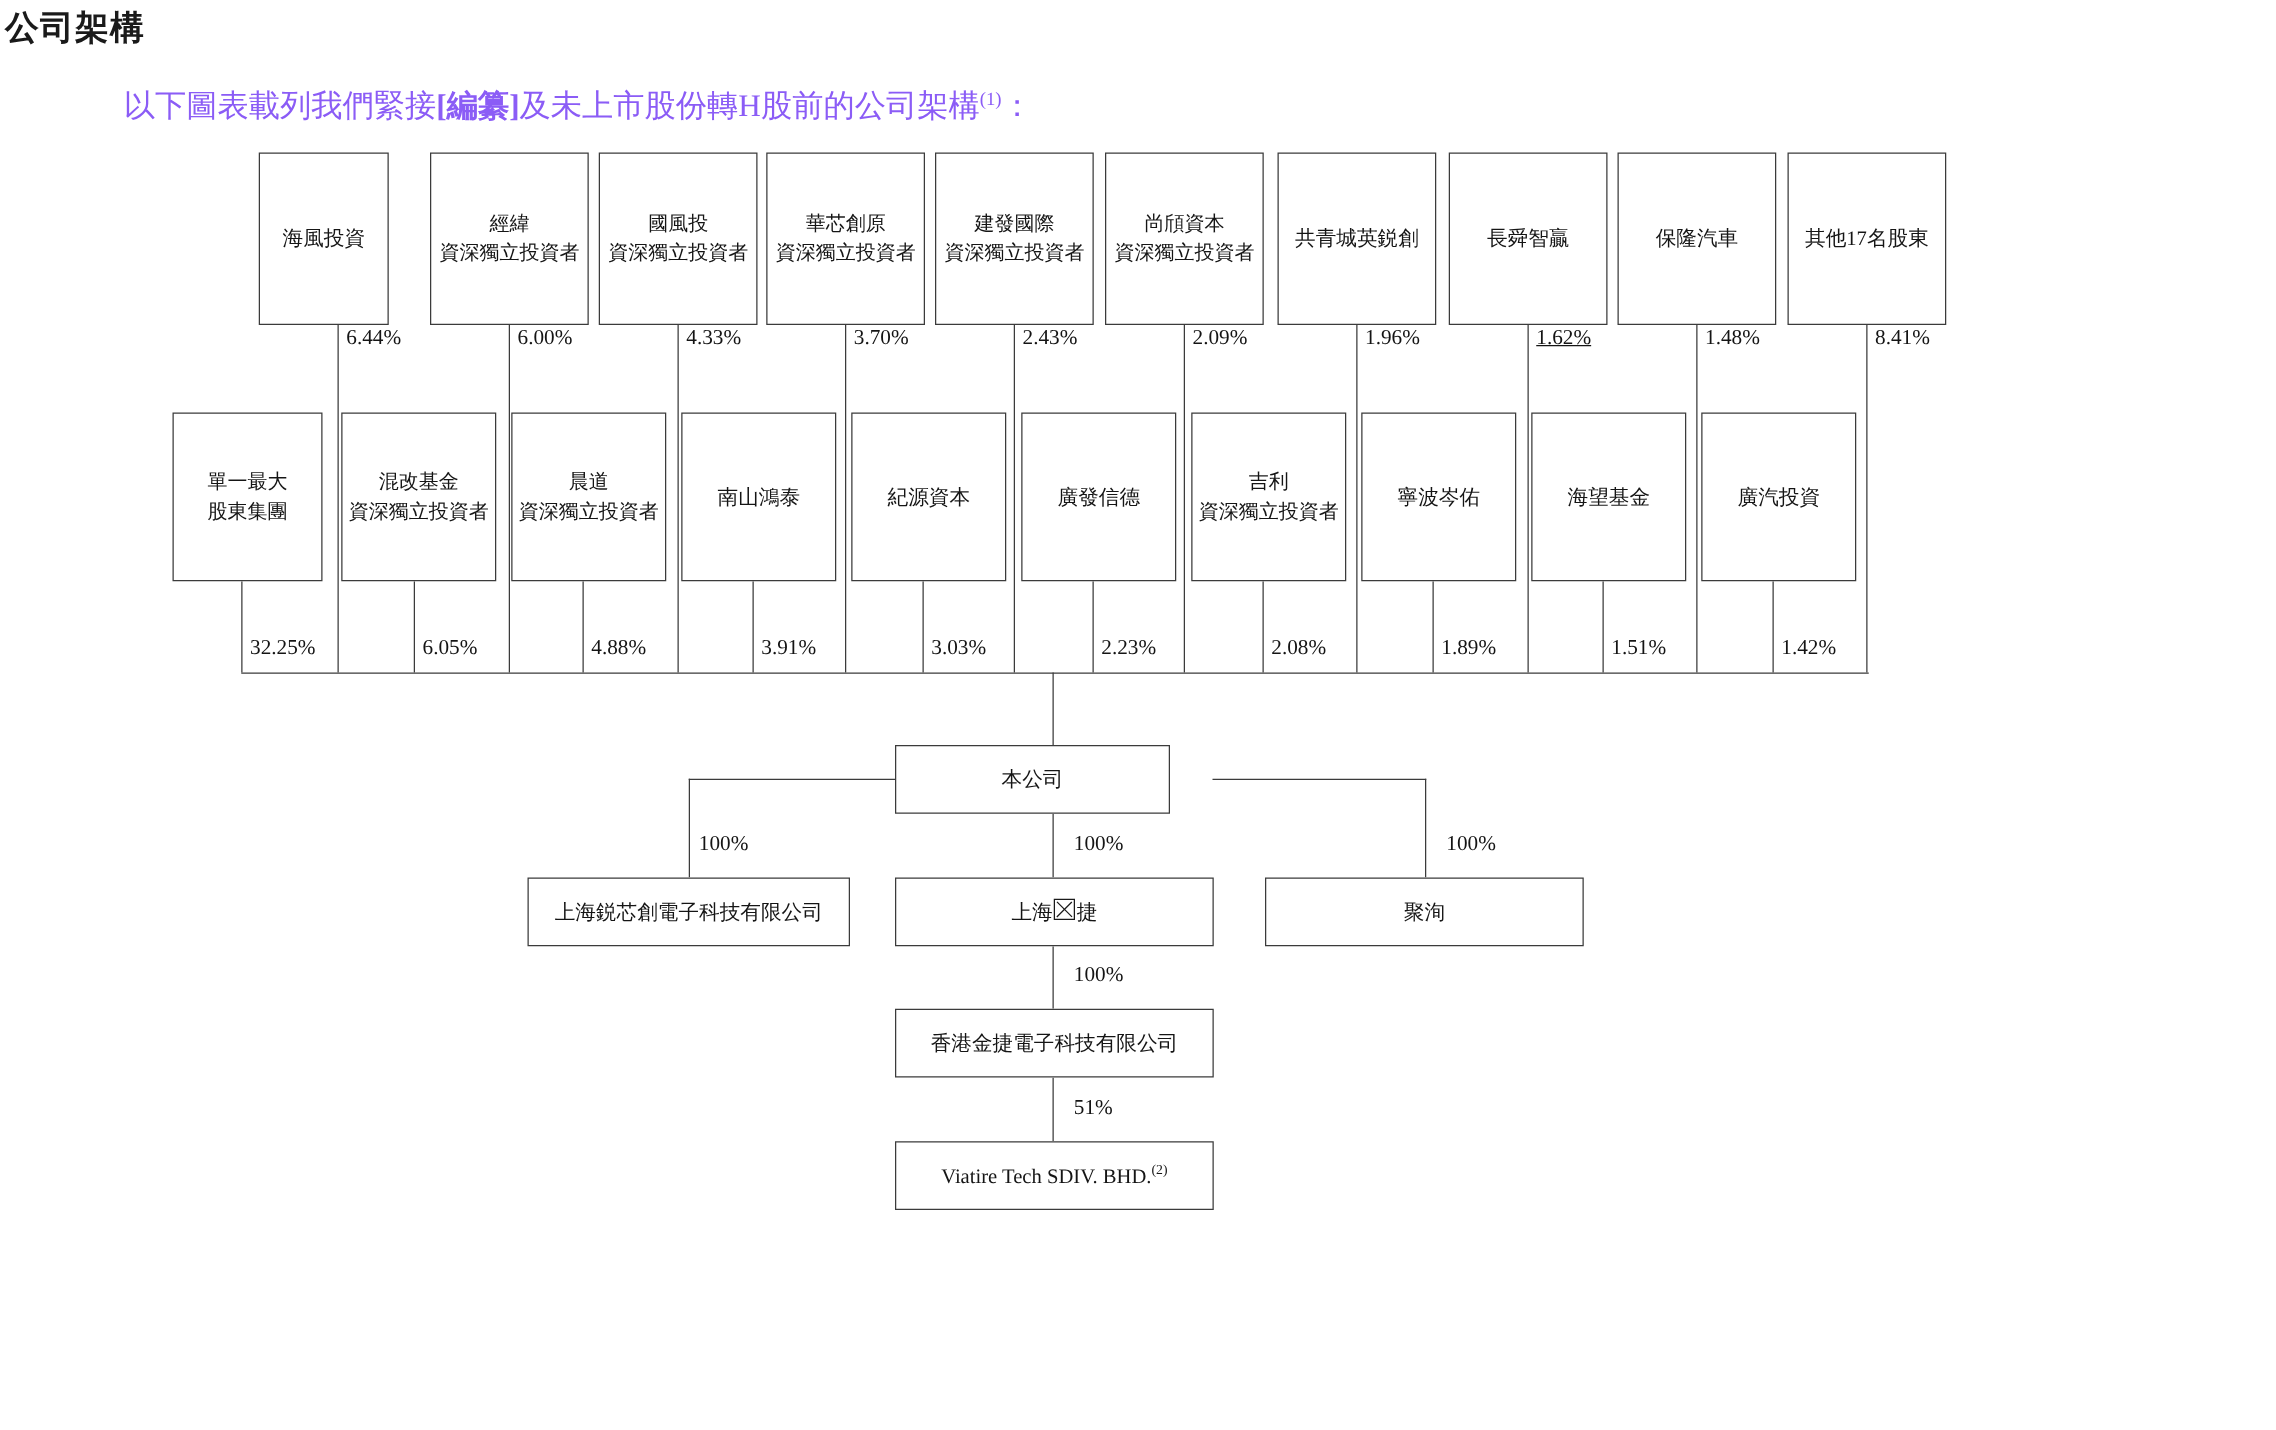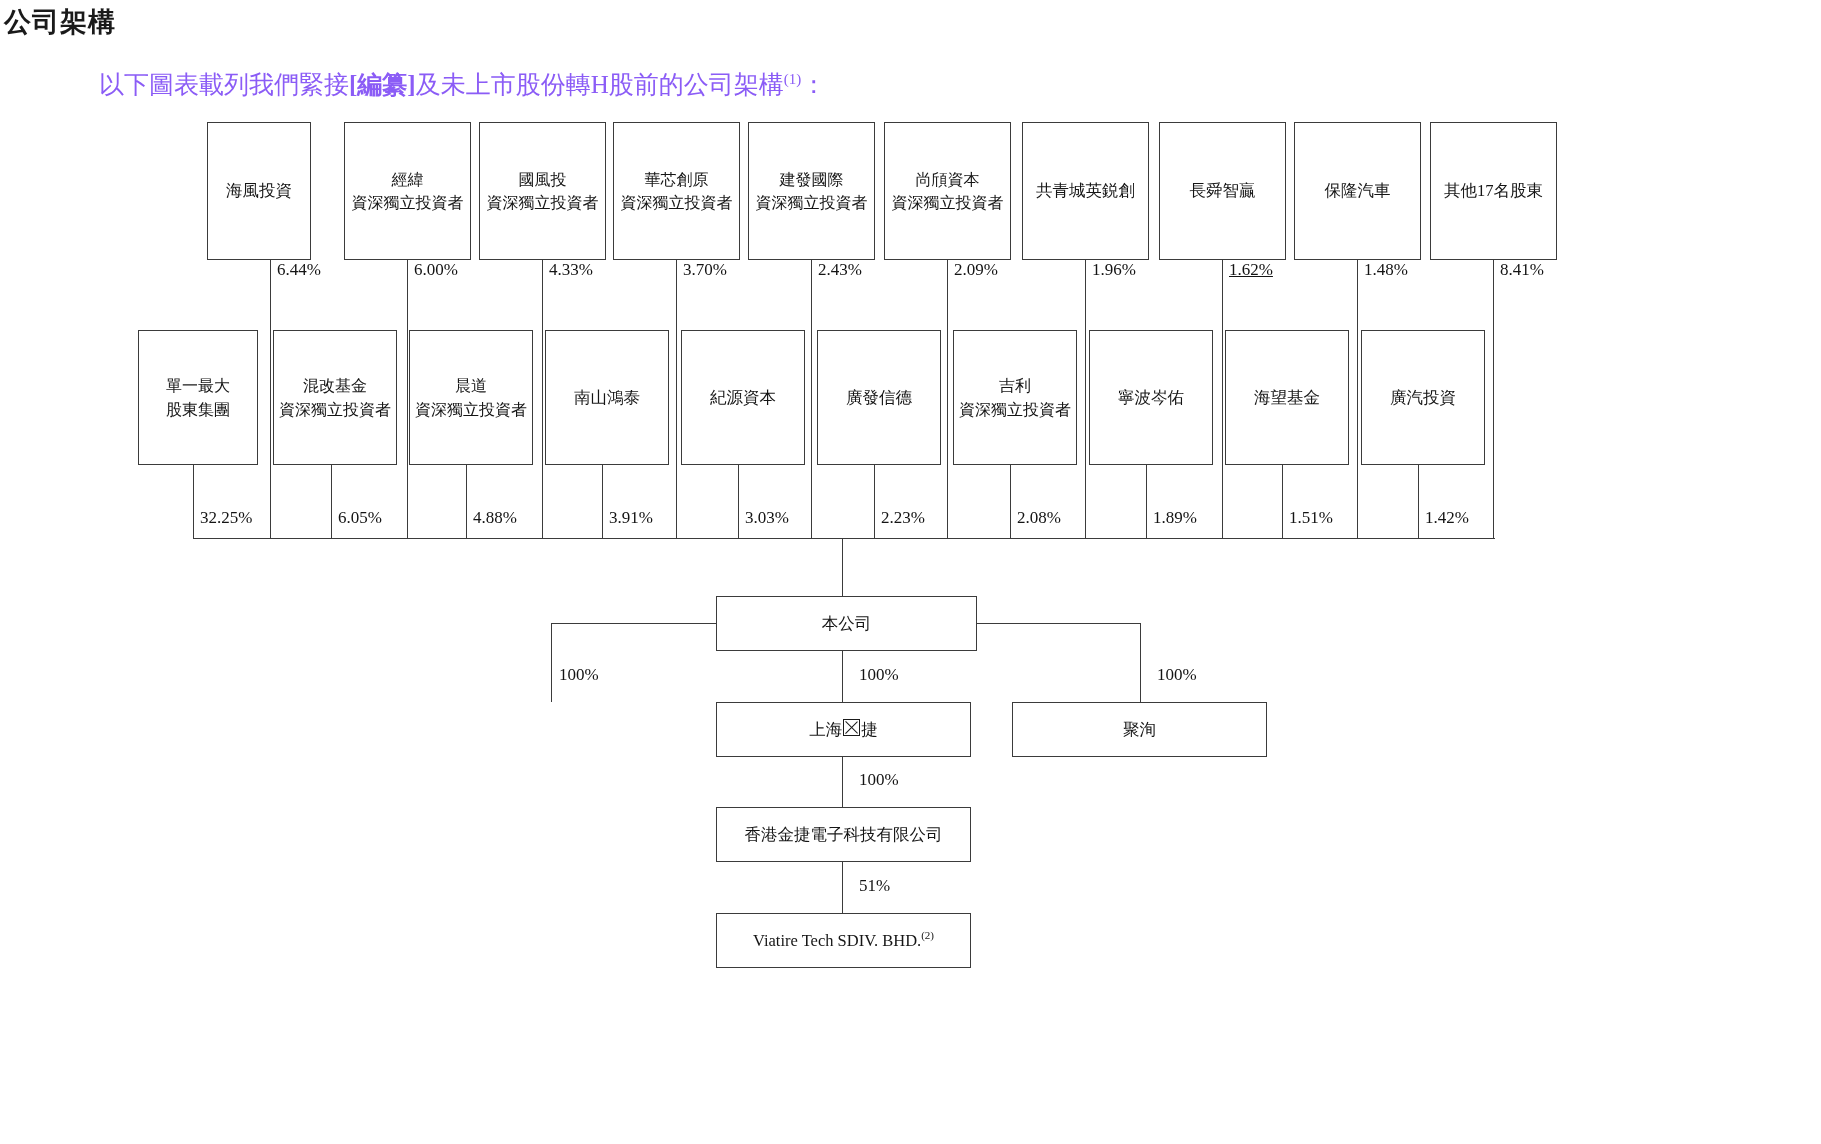--- a/index.html
+++ b/index.html
@@ -242,34 +242,37 @@
   <div class="pct" style="left:743px;  top:508px;">3.03%</div>
   <div class="pct" style="left:879px;  top:508px;">2.23%</div>
   <div class="pct" style="left:1015px; top:508px;">2.08%</div>
   <div class="pct" style="left:1151px; top:508px;">1.89%</div>
   <div class="pct" style="left:1287px; top:508px;">1.51%</div>
   <div class="pct" style="left:1423px; top:508px;">1.42%</div>
 
   <div class="ln h" style="left:193px; top:538px; width:1302px;"></div>
   <div class="ln v" style="left:842px; top:538px; height:58px;"></div>
 
-  <div class="node" style="left:716px; top:596px; width:261px; height:55px;">
+  <div class="node" style="left:716px; top:596px; width:220px; height:55px;">
     <span class="nlabel">本公司</span>
   </div>
 
   <div class="ln h" style="left:551px; top:623px; width:166px;"></div>
   <div class="ln h" style="left:970px; top:623px; width:171px;"></div>
   <div class="ln v" style="left:551px;  top:623px; height:79px;"></div>
   <div class="ln v" style="left:842px;  top:651px; height:51px;"></div>
   <div class="ln v" style="left:1140px; top:623px; height:79px;"></div>
 
   <div class="pct" style="left:557px;  top:665px;">100%</div>
   <div class="pct" style="left:857px;  top:665px;">100%</div>
   <div class="pct" style="left:1155px; top:665px;">100%</div>
 
+  <div class="node" style="left:422px; top:702px; width:258px; height:55px;">
+    <span class="nlabel">上海鋭芯創電子科技有限公司</span>
+  </div>
 
   <div class="node" style="left:716px; top:702px; width:255px; height:55px;">
     <span class="nlabel"><span>上海</span><span class="tofu"></span><span>捷</span></span>
   </div>
 
   <div class="node" style="left:1012px; top:702px; width:255px; height:55px;">
     <span class="nlabel">聚洵</span>
   </div>
 
   <div class="ln v" style="left:842px; top:757px; height:50px;"></div>

